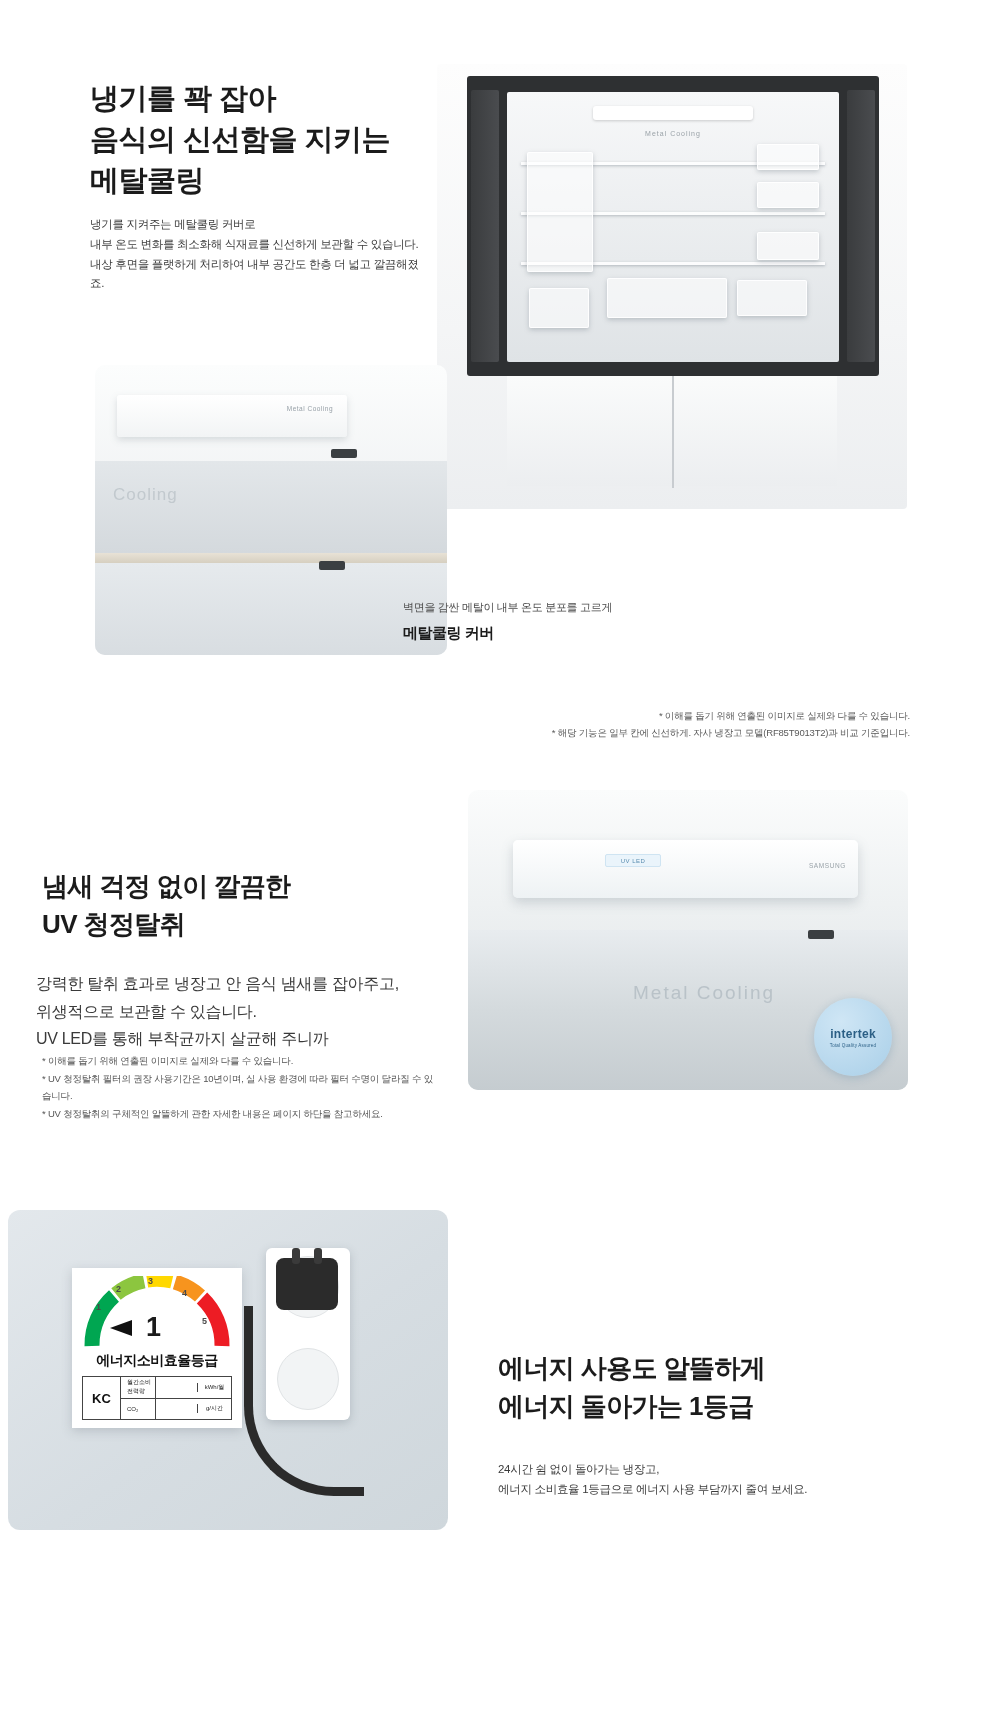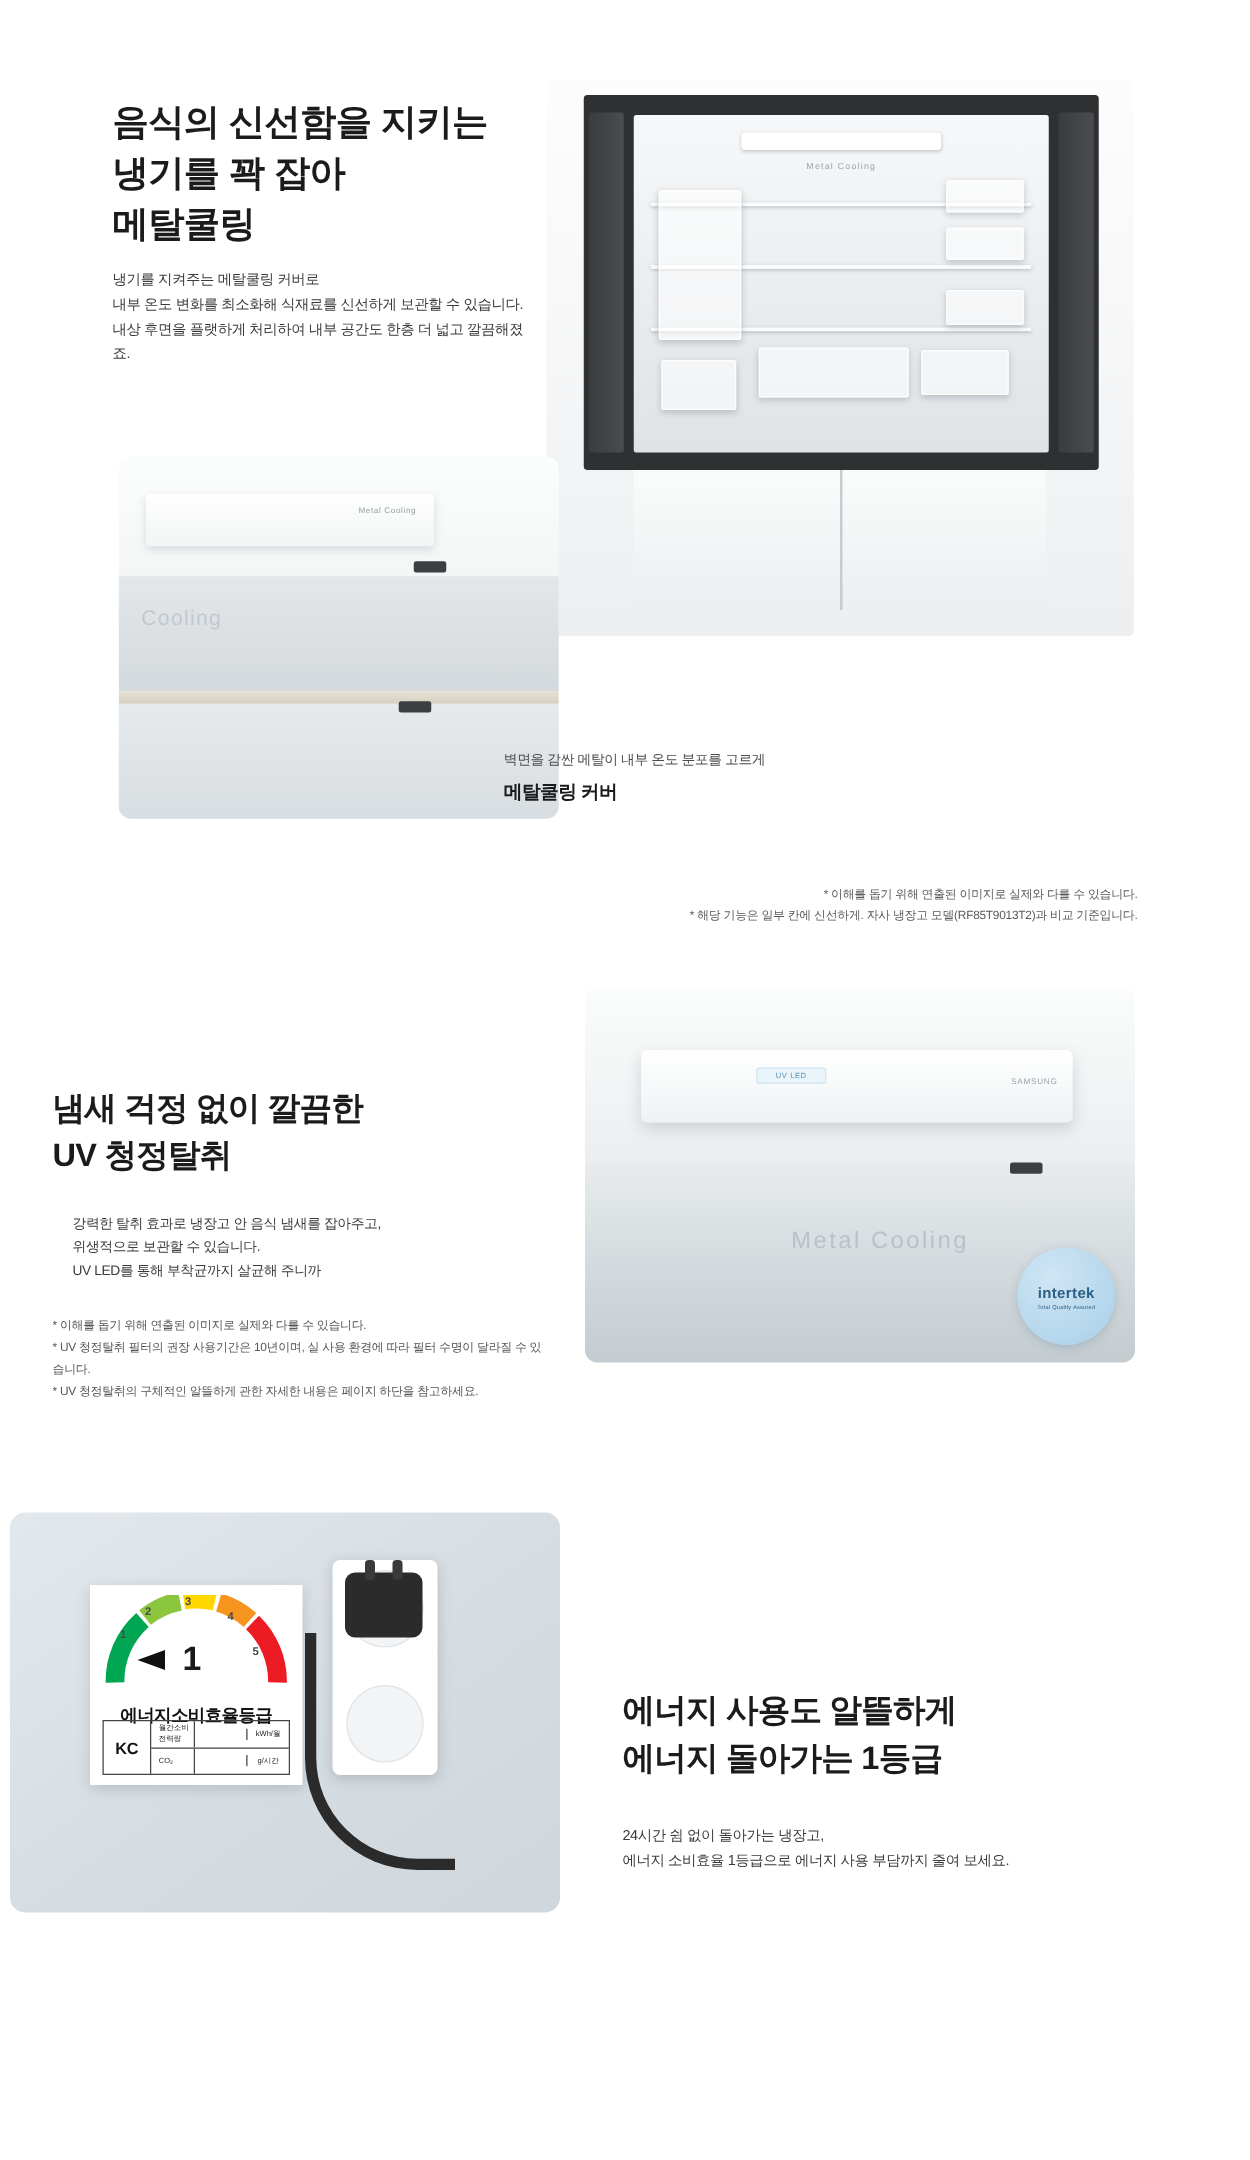--- a/index.html
+++ b/index.html
@@ -122,22 +122,22 @@
   .foot-notes {
     position: absolute; right: 90px; top: 708px; text-align: right;
     font-size: 9.5px; line-height: 1.75; color: #5a5a5a; letter-spacing: -0.2px;
   }
 
   
   .sec2 { position: relative; height: 420px; }
   .sec2-head { position: absolute; left: 42px; top: 78px; width: 400px; }
   .h2 { font-size: 26px; font-weight: 700; line-height: 1.45; color: #1b1b1b; letter-spacing: -0.6px; }
   .sec2-body {
-    position: absolute; left: 58px; top: 180px; width: 380px;
-    font-size: 11px; line-height: 1.72; color: #3a3a3a; letter-spacing: -0.3px;
+    position: absolute; left: 36px; top: 180px; width: 380px;
+    font-size: 16px; line-height: 1.72; color: #3a3a3a; letter-spacing: -0.3px;
   }
   .sec2-notes {
     position: absolute; left: 42px; top: 262px; width: 400px;
     font-size: 9.5px; line-height: 1.85; color: #555; letter-spacing: -0.2px;
   }
   .uv-shot {
     position: absolute; left: 468px; top: 0px; width: 440px; height: 300px;
     background: linear-gradient(180deg,#fbfcfc 0%,#eef1f2 38%,#d9dee1 100%);
     border-radius: 10px; overflow: hidden;
   }
@@ -186,21 +186,21 @@
   .gnum { position: absolute; font-size: 9px; font-weight: 700; color: #4a4a4a; }
   .big1 {
     position: absolute; left: 74px; top: 44px; font-size: 27px; font-weight: 700; color: #1b1b1b;
   }
   .pointer {
     position: absolute; left: 38px; top: 52px; width: 0; height: 0;
     border-top: 8px solid transparent; border-bottom: 8px solid transparent;
     border-right: 22px solid #111;
   }
   .label-title {
-    position: absolute; left: 0; top: 96px; width: 100%; text-align: center;
+    position: absolute; left: 0; top: 84px; width: 100%; text-align: center;
     font-size: 14px; font-weight: 700; color: #111; letter-spacing: -0.5px;
   }
   .label-table {
     position: absolute; left: 10px; top: 108px; right: 10px; height: 44px;
     border: 1px solid #444; display: flex;
   }
   .kc-cell {
     width: 38px; border-right: 1px solid #444; display: flex; align-items: center; justify-content: center;
     font-size: 13px; font-weight: 700; color: #111;
   }
@@ -240,22 +240,22 @@
   }
 </style>
 </head>
 <body>
 
 <div class="page">
 
   <section class="sec1">
 
     <div class="sec1-head">
+      <div class="h1">냉기를 꽉 잡아</div>
       <div class="h1">음식의 신선함을 지키는</div>
-      <div class="h1">냉기를 꽉 잡아</div>
       <div class="h1">메탈쿨링</div>
     </div>
 
     <div class="sec1-body">
       <div>냉기를 지켜주는 메탈쿨링 커버로</div>
       <div>내부 온도 변화를 최소화해 식재료를 신선하게 보관할 수 있습니다.</div>
       <div>내상 후면을 플랫하게 처리하여 내부 공간도 한층 더 넓고 깔끔해졌죠.</div>
     </div>
 
     <div class="fridge-shot">

